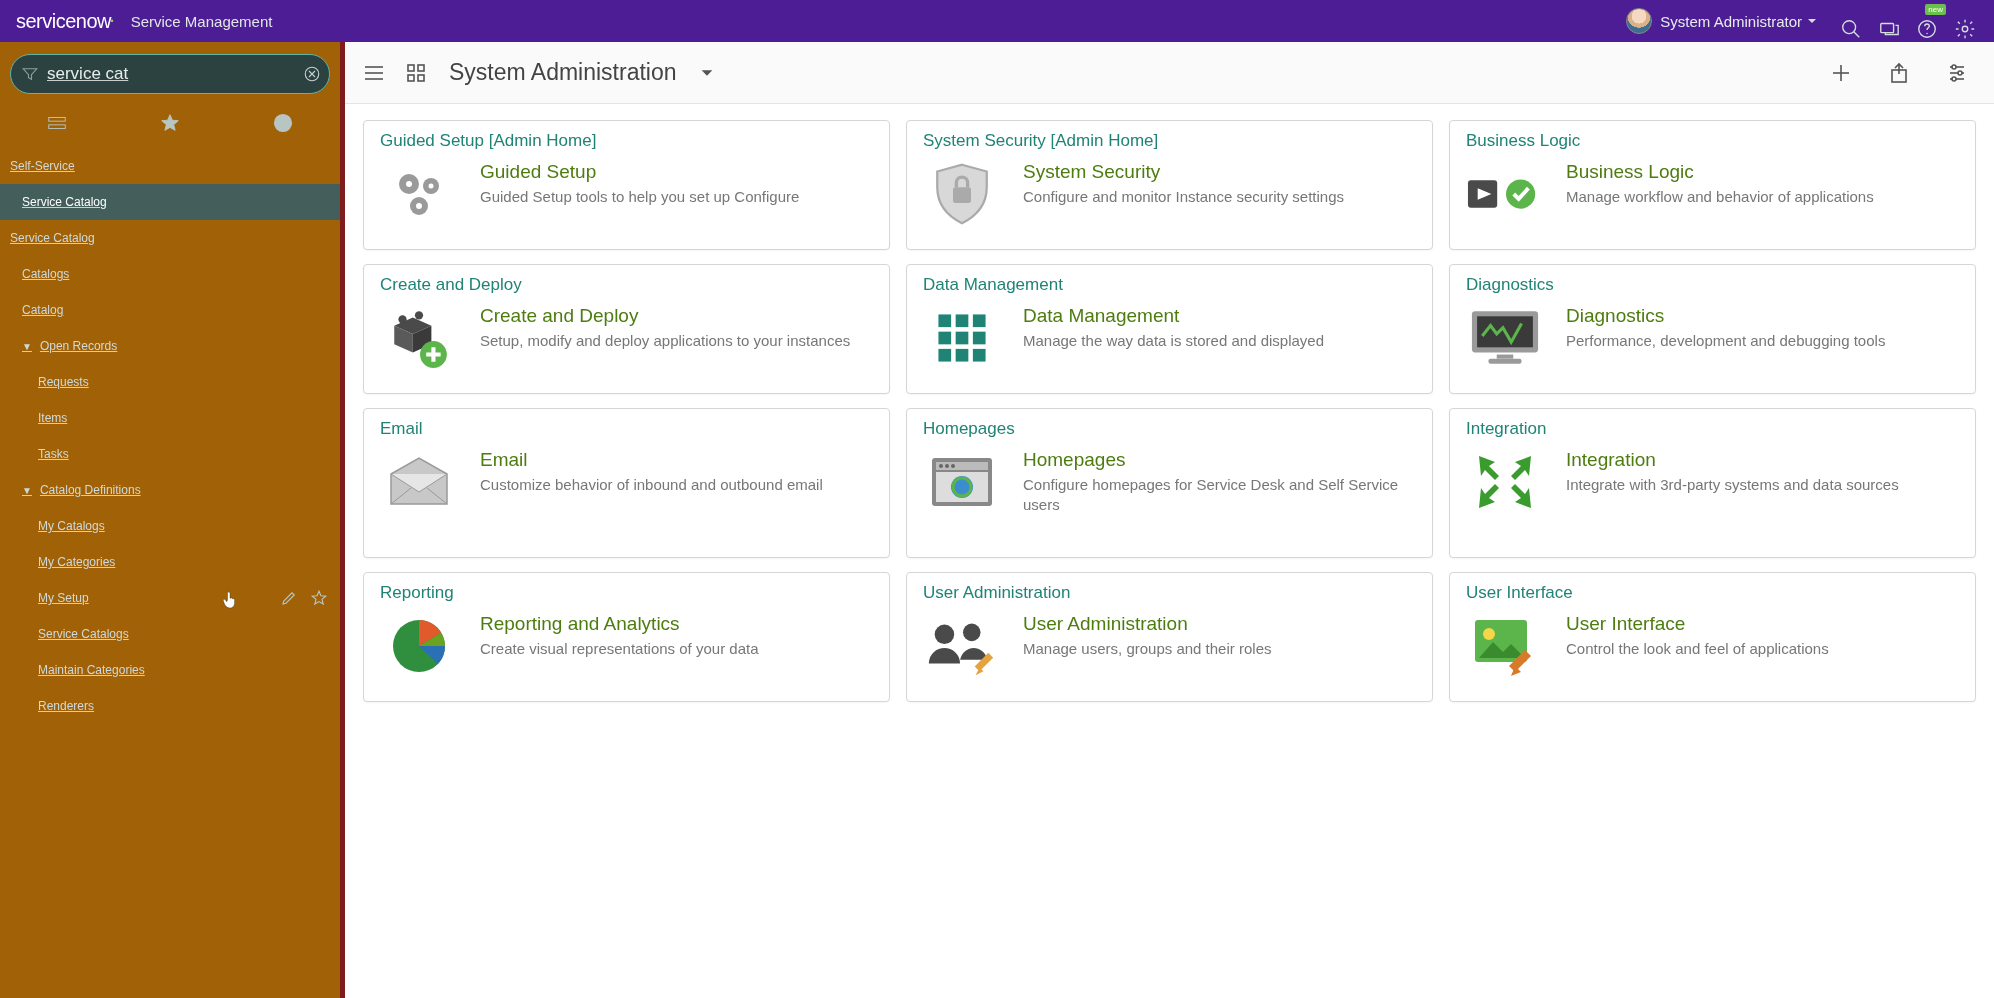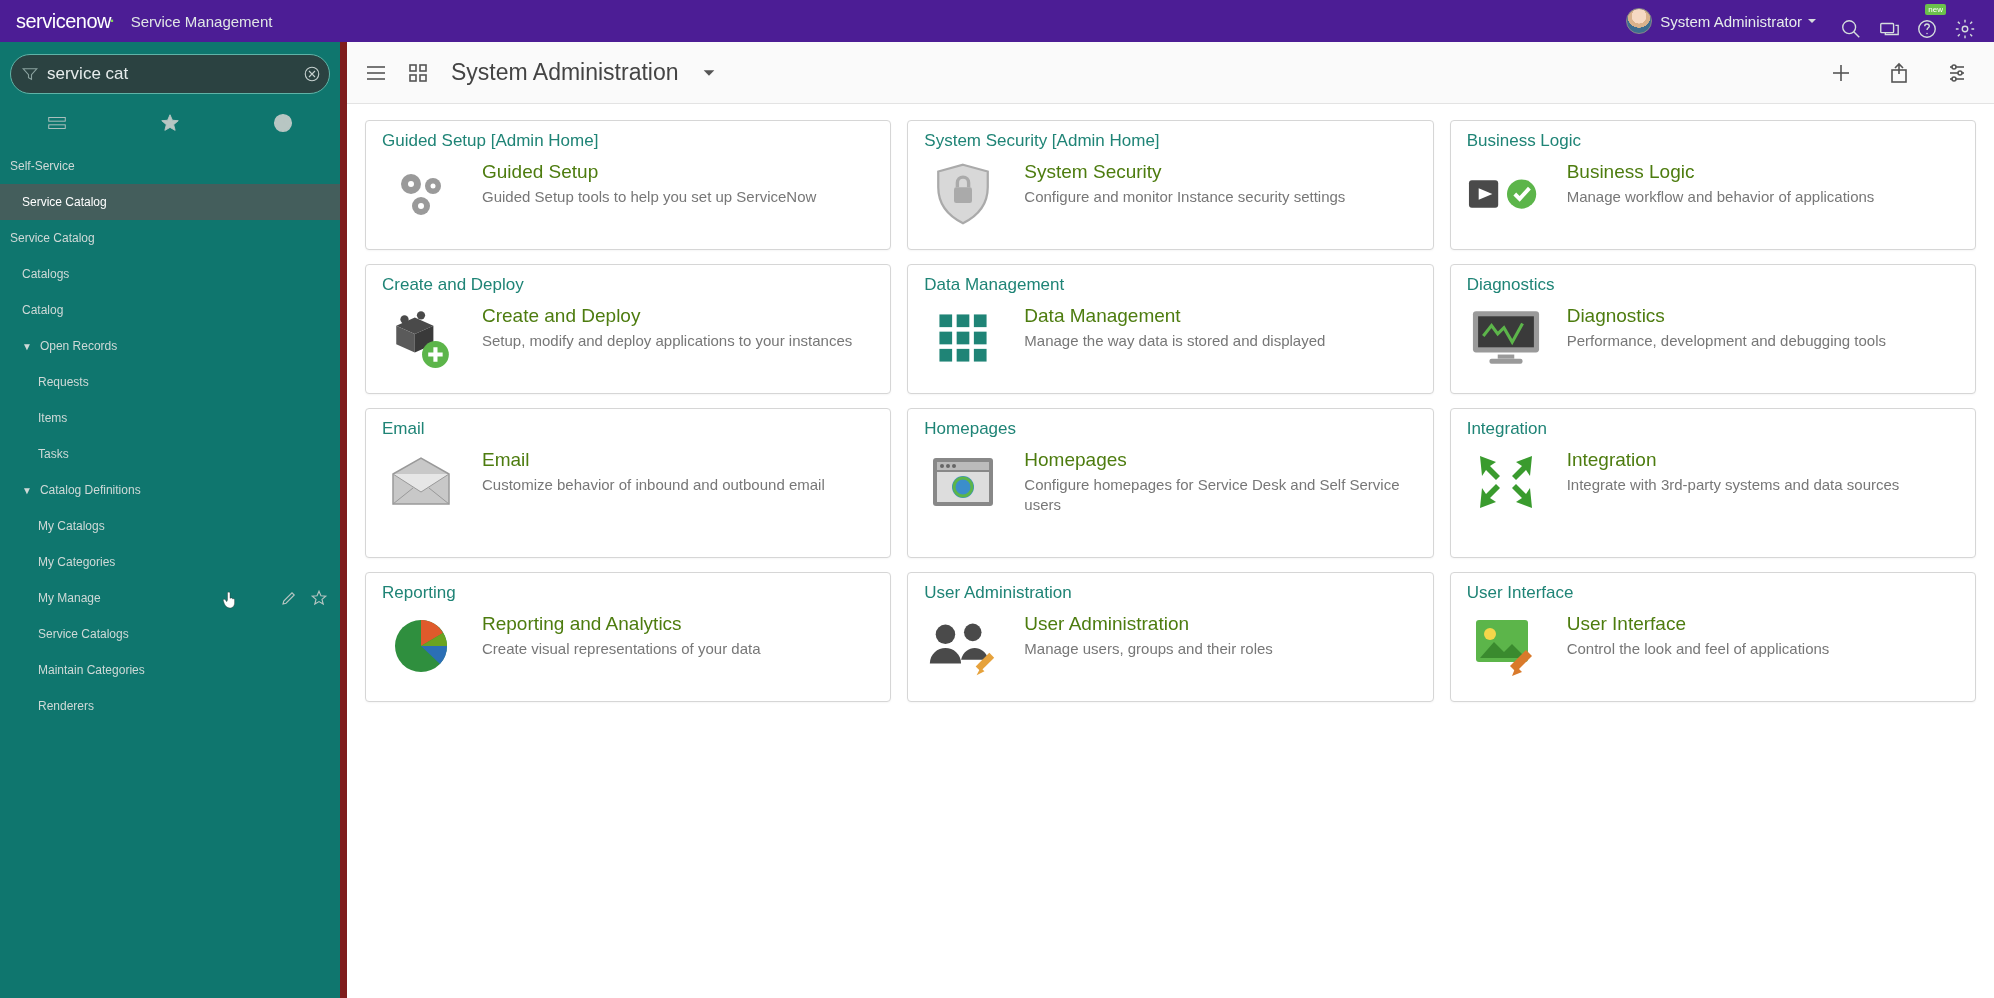--- a/index.html
+++ b/index.html
@@ -47,24 +47,25 @@
   .help-wrap{position:relative;}
   .help-badge{
     position:absolute; top:2px; right:0; background:#6bc04b;color:#fff;font-size:8px;
     padding:1px 3px; border-radius:2px;
   }
   
   .shell { display:flex; height: calc(998px - 42px); }
   
   .sidebar {
     width: 340px;
-    background: #0f766e;
+    background: #a16207;
     color: #c6d1cf;
     display:flex; flex-direction:column;
     overflow:hidden;
+    text-decoration:underline;
   }
   .filter-row {
     padding: 12px 10px 8px 10px;
   }
   .filter-input-wrap {
     display:flex; align-items:center;
     border:1px solid #5fb3a7;
     border-radius: 20px;
     height: 40px;
     padding: 0 8px 0 10px;
@@ -104,21 +105,21 @@
     display:flex; gap:12px;
   }
   .tree-item .actions svg{width:18px;height:18px;stroke:#b8c6c3;fill:none;stroke-width:1.5;}
   .cursor-hand{
     position:absolute; left:220px; top:50%; transform:translateY(-40%);
   }
   .cursor-hand svg{width:20px;height:20px;fill:#fff;stroke:#333;stroke-width:0.5;}
   
   .main {
     flex:1; background:#fff; display:flex; flex-direction:column;
-    border-left:7px solid #7f1d1d;
+    border-left:5px solid #7f1d1d;
   }
   .content-header{
     height: 62px;
     display:flex; align-items:center;
     padding:0 14px;
     border-bottom:1px solid #e3e3e3;
     background:#fafafa;
   }
   .ch-left{display:flex;align-items:center;gap:12px;}
   .ch-icon{width:30px;height:30px;display:flex;align-items:center;justify-content:center;cursor:pointer;}
@@ -248,21 +249,21 @@
         <div class="tree-item lvl0"><span>Service Catalog</span></div>
         <div class="tree-item lvl1"><span>Catalogs</span></div>
         <div class="tree-item lvl1"><span>Catalog</span></div>
         <div class="tree-item lvl1 expandable"><span>Open Records</span></div>
         <div class="tree-item lvl2"><span>Requests</span></div>
         <div class="tree-item lvl2"><span>Items</span></div>
         <div class="tree-item lvl2"><span>Tasks</span></div>
         <div class="tree-item lvl1 expandable"><span>Catalog Definitions</span></div>
         <div class="tree-item lvl2"><span>My Catalogs</span></div>
         <div class="tree-item lvl2"><span>My Categories</span></div>
-        <div class="tree-item lvl2 hover-actions"><span>My Manage</span><span class="actions">
+        <div class="tree-item lvl2 hover-actions"><span>My Setup</span><span class="actions">
             <span>
               <svg viewBox="0 0 24 24">
                 <path d="M4 20l4-1 11-11-3-3L5 16z"></path>
               </svg>
             </span>
             <span>
               <svg viewBox="0 0 24 24">
                 <path d="M12 3l2.6 6 6.4.5-5 4.3 1.6 6.2L12 16.8 6.4 20l1.6-6.2-5-4.3 6.4-.5z"></path>
               </svg>
             </span>
@@ -339,21 +340,21 @@
                   <circle cx="22" cy="22" r="3" fill="#fff"></circle>
                   <circle cx="44" cy="24" r="8"></circle>
                   <circle cx="44" cy="24" r="2.5" fill="#fff"></circle>
                   <circle cx="32" cy="44" r="9"></circle>
                   <circle cx="32" cy="44" r="3" fill="#fff"></circle>
                 </g>
               </svg>
             </div>
             <div>
               <div class="card-title">Guided Setup</div>
-              <div class="card-desc">Guided Setup tools to help you set up ServiceNow</div>
+              <div class="card-desc">Guided Setup tools to help you set up Configure</div>
             </div>
           </div>
         </div>
         <div class="card">
           <div class="card-hdr">System Security [Admin Home]</div>
           <div class="card-body">
             <div class="card-ico">
               <svg viewBox="0 0 64 64" width="72" height="72">
                 <path d="M32 6l22 6v14c0 16-10 26-22 32C20 52 10 42 10 26V12z" fill="#d8d8d8" stroke="#aaa" stroke-width="2"></path>
                 <rect x="24" y="26" width="16" height="14" rx="2" fill="#aaa"></rect>

